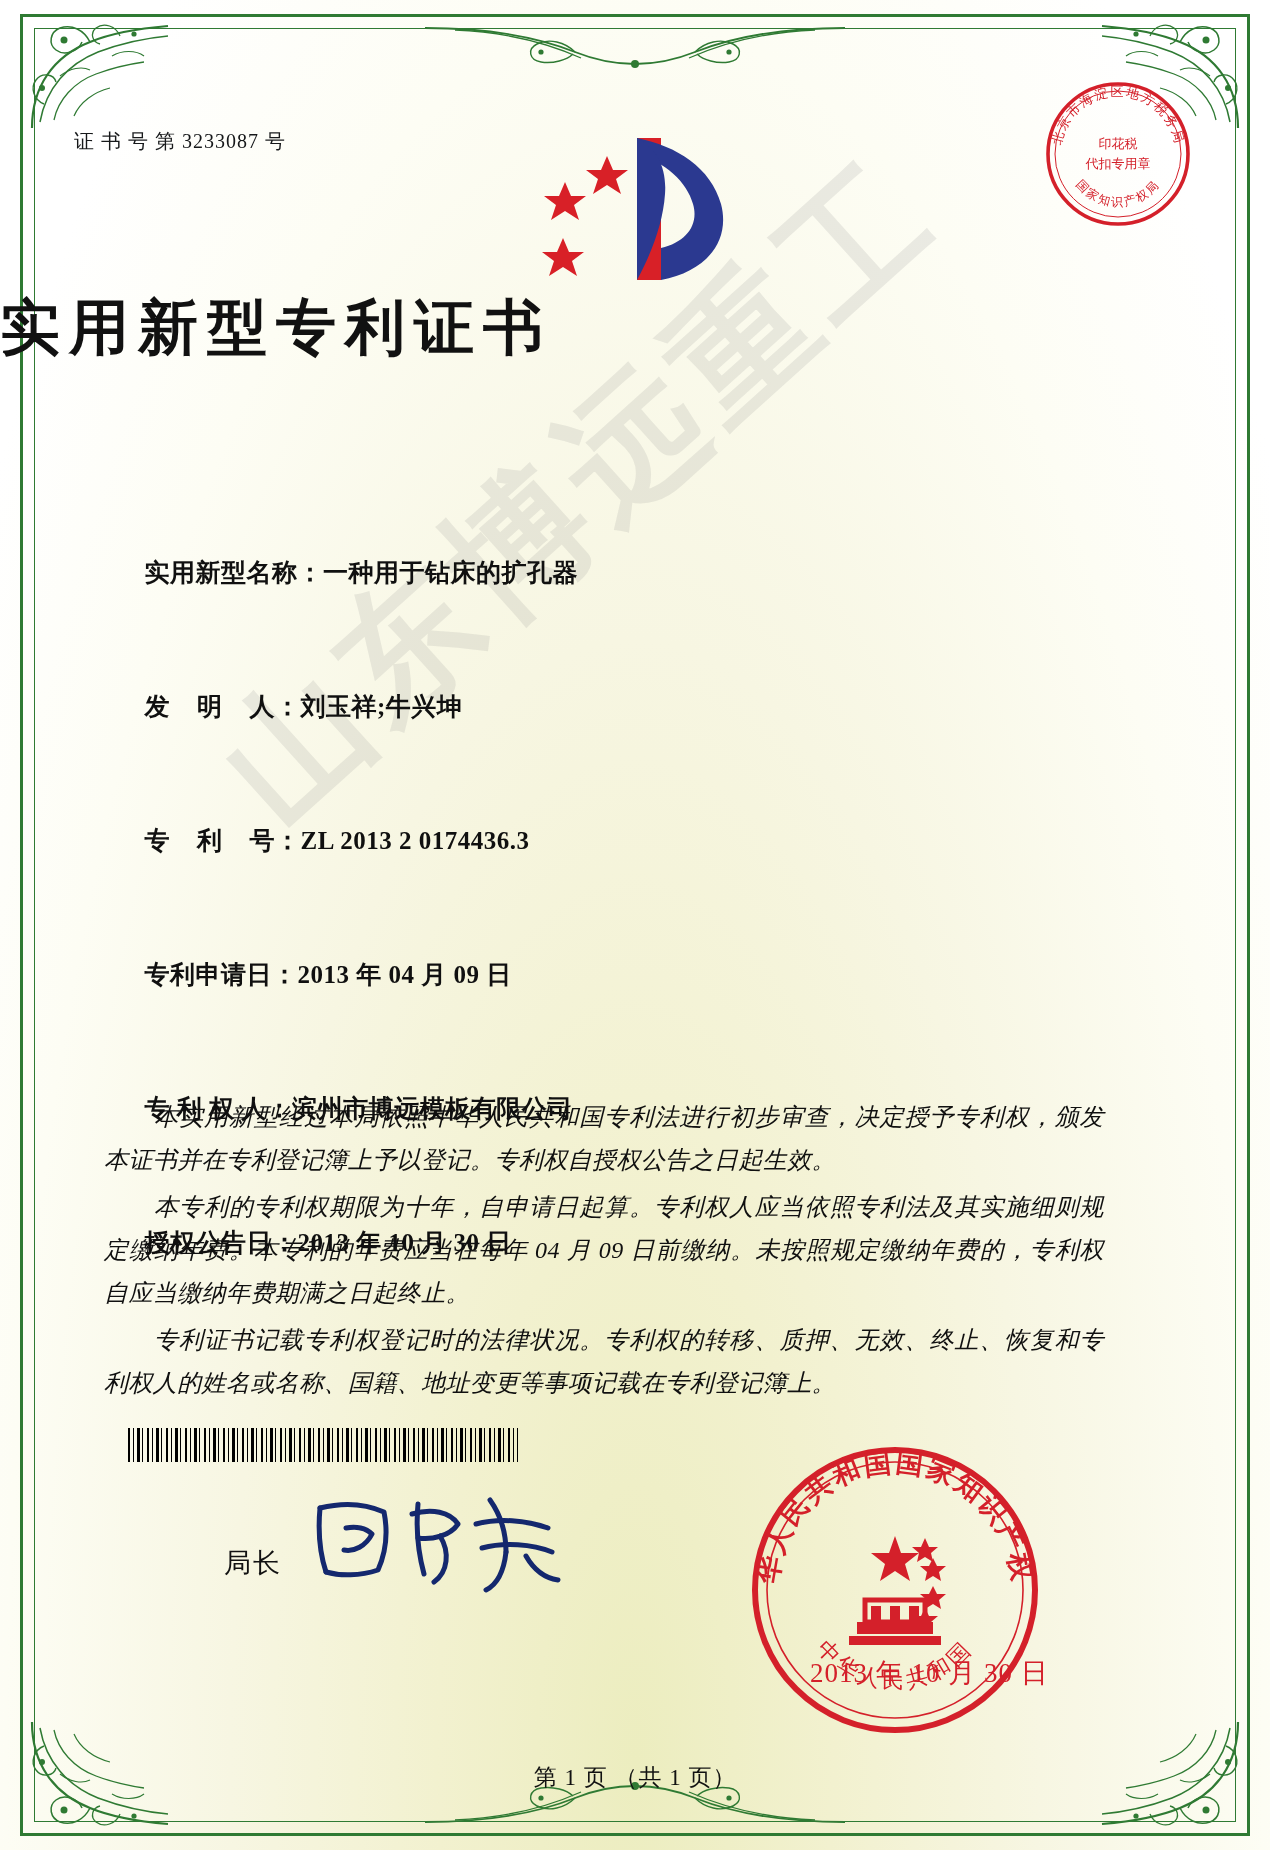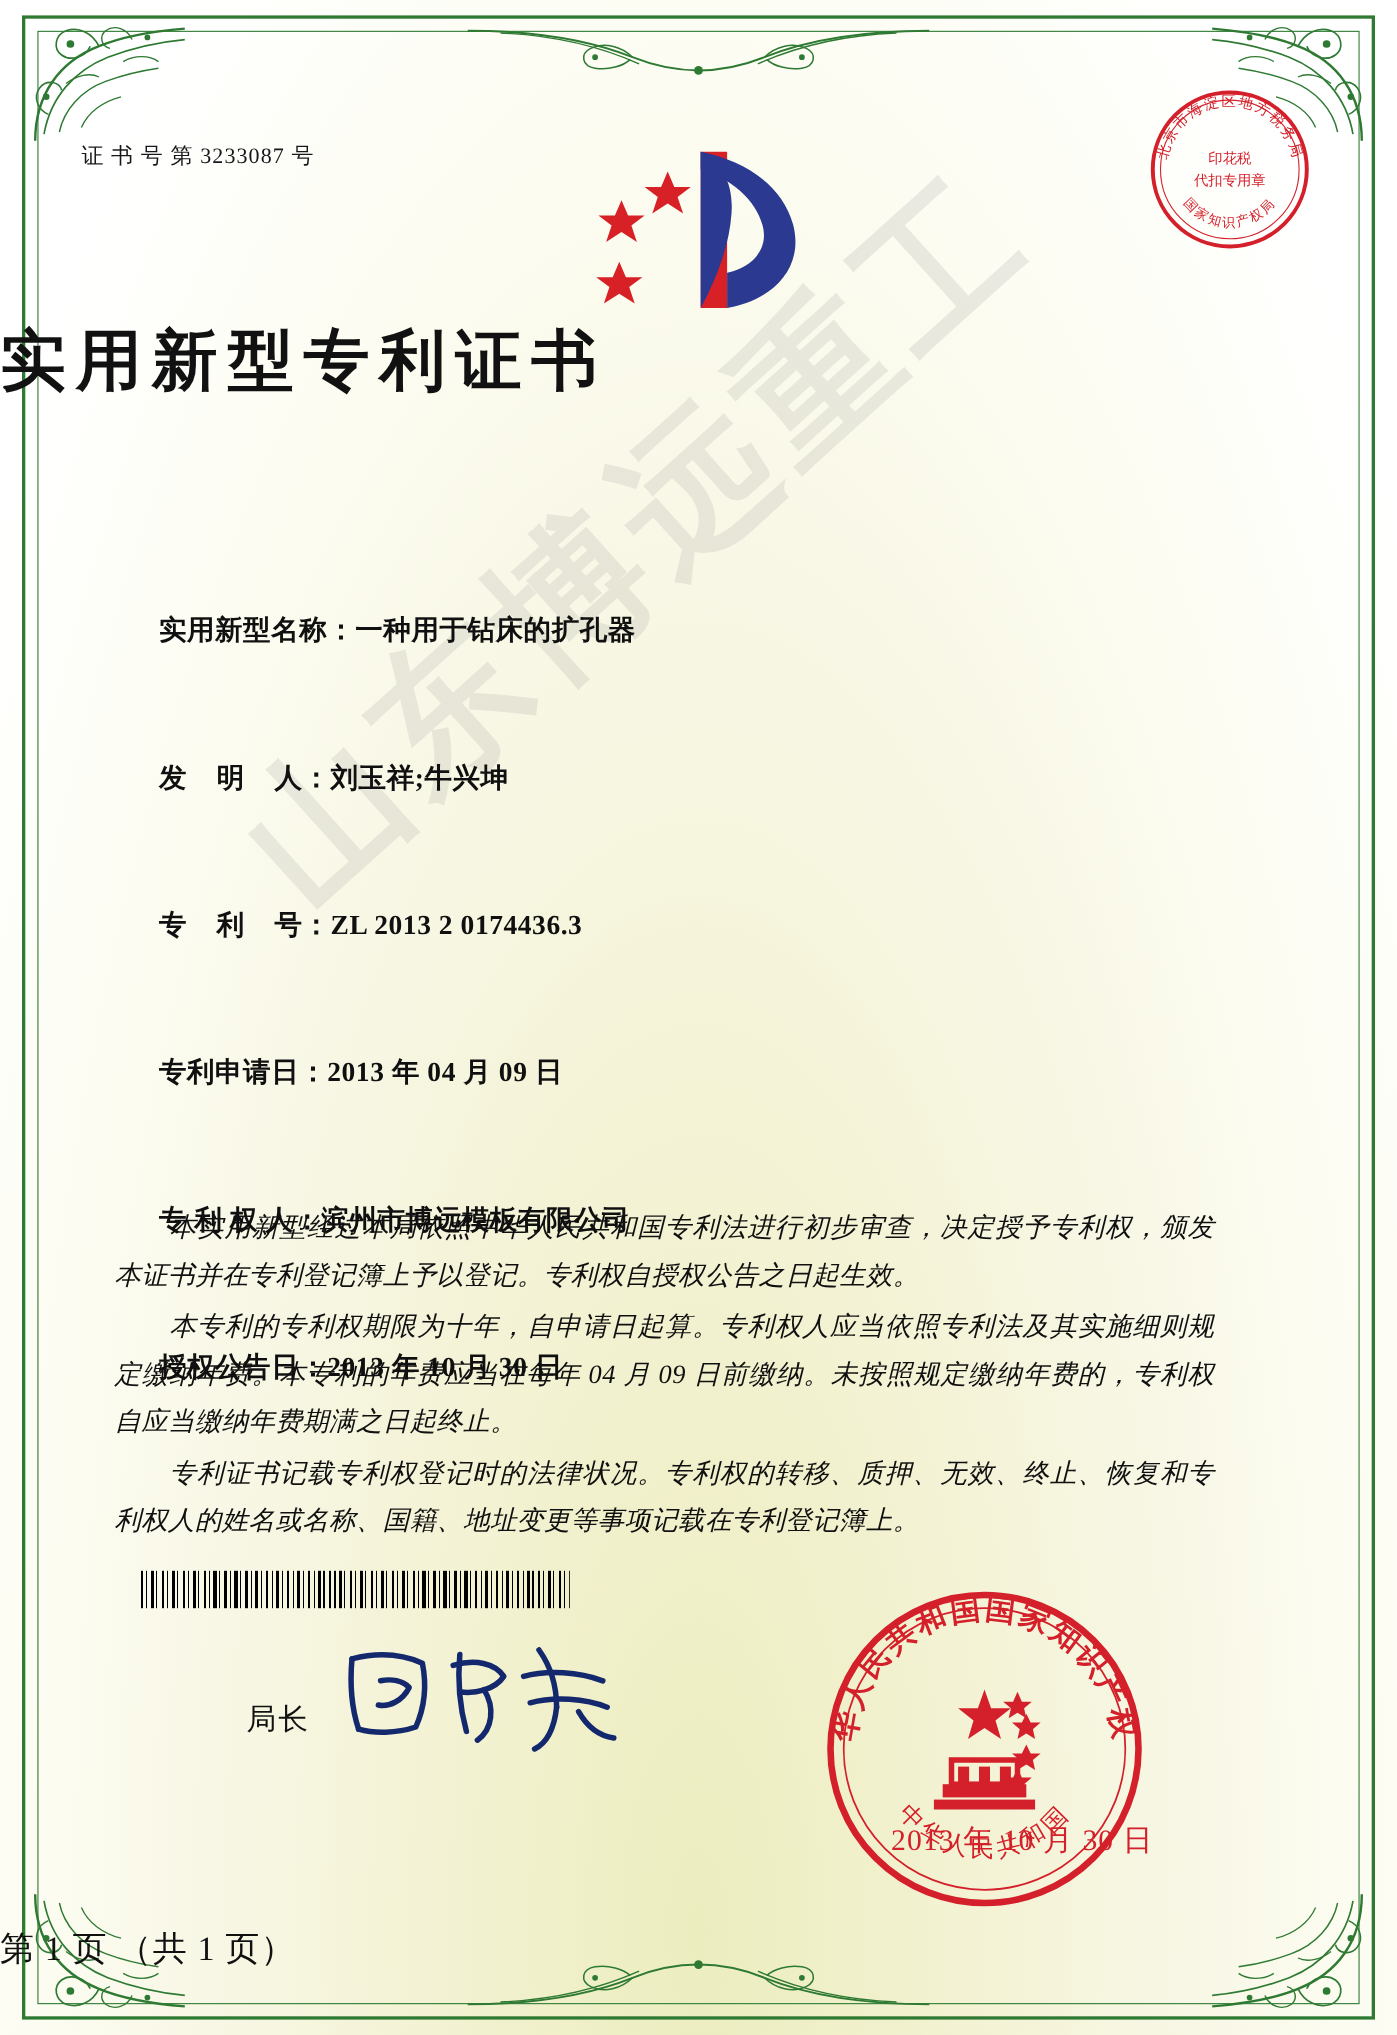--- a/index.html
+++ b/index.html
@@ -225,21 +225,22 @@
     font-size: 27px;
     color: #d4202a;
     letter-spacing: 1px;
     white-space: pre;
   }
 
   .page-footer {
     position: absolute;
     left: 0; right: 0;
     bottom: 57px;
-    font-size: 31px;
+    text-align: center;
+    font-size: 23px;
     color: #111;
     letter-spacing: 1px;
   }
 </style>
 </head>
 <body>
 
 <div class="page">
 
   <div class="border-outer"></div>

